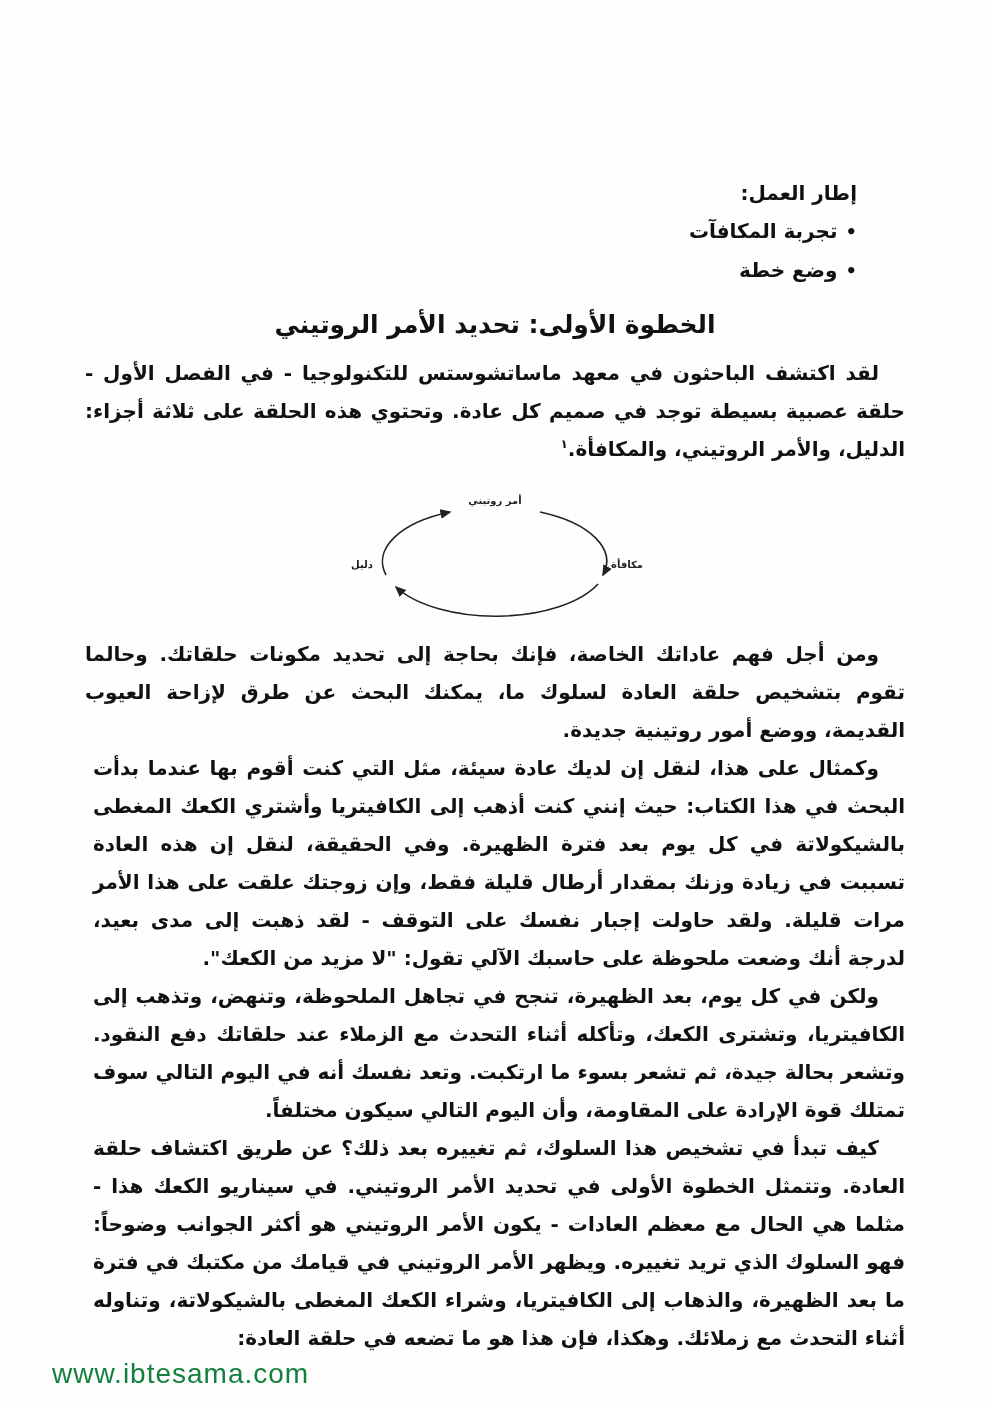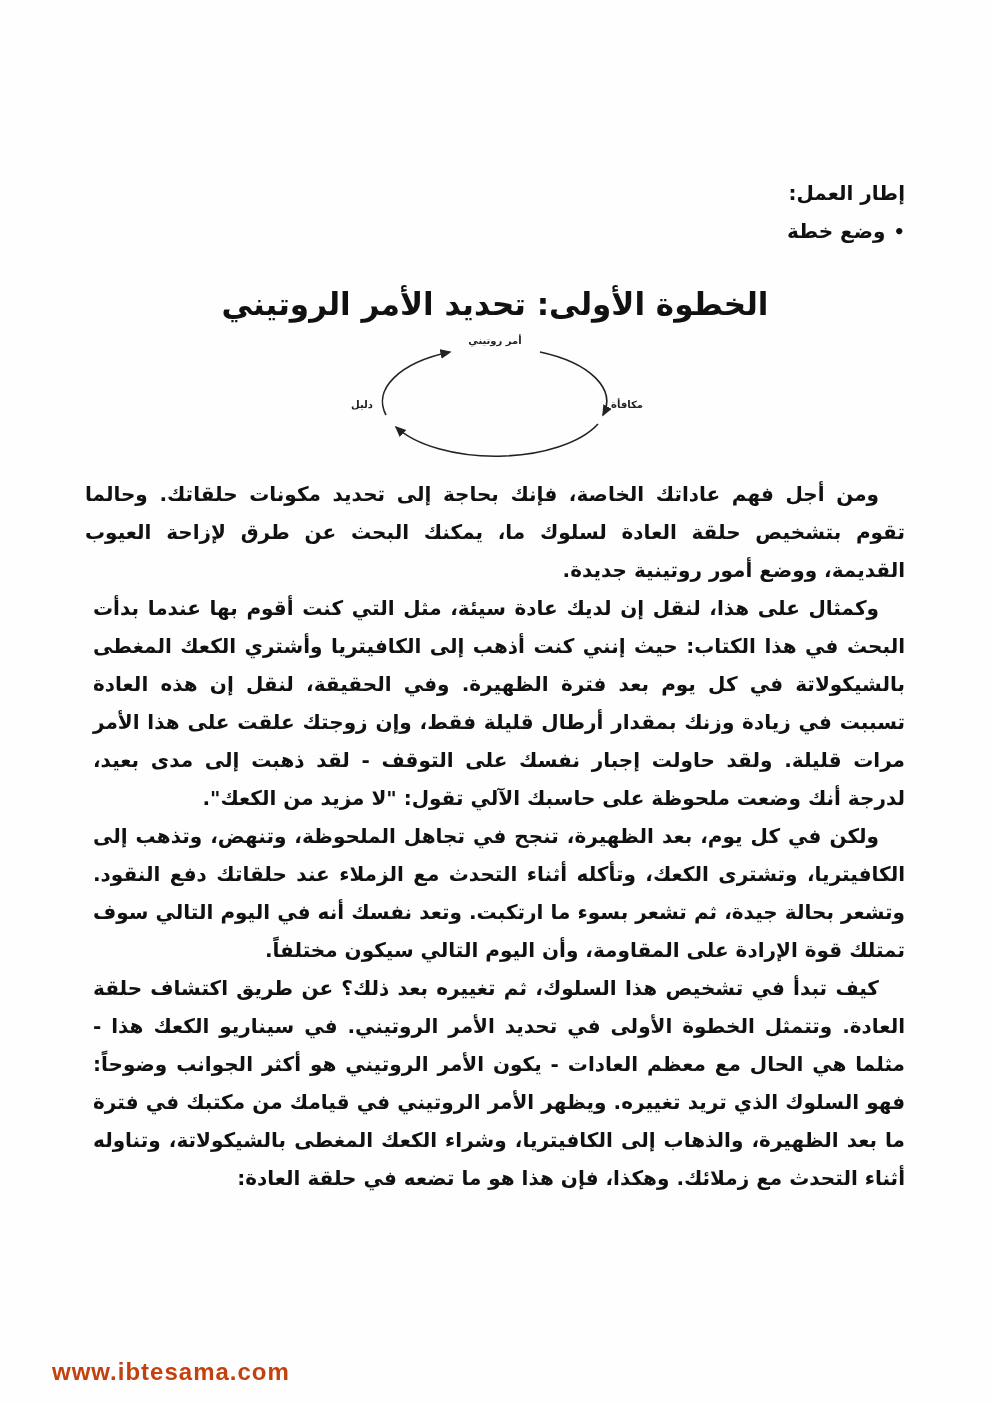--- a/index.html
+++ b/index.html
@@ -14,82 +14,87 @@
   }
   .content{
     position:absolute;
     top:0;right:87px;
     width:820px;
     direction:rtl;
     font-weight:700;
   }
   .framework{
     padding-top:174px;
+    margin-right:48px;
     font-size:20px;
     line-height:38px;
   }
   .fw-title{white-space:nowrap;}
   .fw-item{white-space:nowrap;}
   .fw-item .bullet{
     display:inline-block;
     margin-left:8px;
     font-size:18px;
   }
   h1.heading{
-    margin:32px 0 0;
+    margin:14px 0 0;
     text-align:center;
-    font-size:31px;
+    font-size:25px;
     font-weight:700;
     line-height:42px;
   }
   p.body-par{
     margin:8px 0 0;
     font-size:20px;
     line-height:38px;
     text-align:justify;
     text-indent:26px;
   }
   p.no-gap{margin-top:0;margin-left:8px;}
   sup.fn{font-size:12px;line-height:0;}
   .diagram-wrap{
-    margin:4px auto 0;
+    margin:21px auto 0;
     width:310px;height:138px;text-align:right;
   }
   .diagram-wrap svg{display:block;}
   .diagram-label{
     font-family:"DejaVu Sans",sans-serif;
     font-weight:600;
     fill:#222;
   }
   .watermark{
     position:absolute;
     left:52px;top:1358px;
     direction:ltr;
     font-family:"Liberation Sans",sans-serif;
-    font-size:24px;
-    color:#c2410c;
+    font-size:28px;
+    color:#15803d;
     letter-spacing:1px;
-    font-weight:700;
+    font-weight:400;
   }
 </style>
 </head>
 <body>
 
 <div class="page">
   <div class="content">
 
     <div class="framework">
       <div class="fw-title">إطار العمل:</div>
       <div class="fw-item">
+        <span class="bullet">•</span><span>تجربة المكافآت</span>
+      </div>
+      <div class="fw-item">
         <span class="bullet">•</span><span>وضع خطة</span>
       </div>
     </div>
 
     <h1 class="heading">الخطوة الأولى: تحديد الأمر الروتيني</h1>
 
+    <p class="body-par"><span>لقد اكتشف الباحثون في معهد ماساتشوستس للتكنولوجيا - في الفصل الأول - حلقة عصبية بسيطة توجد في صميم كل عادة. وتحتوي هذه الحلقة على ثلاثة أجزاء: الدليل، والأمر الروتيني، والمكافأة.</span><sup class="fn">١</sup></p>
 
     <div class="diagram-wrap">
       <svg width="310" height="138" viewBox="0 0 310 138">
         <defs>
           <marker id="arrow" markerWidth="9" markerHeight="8" refX="6" refY="3" orient="auto">
             <path d="M0,0 L7,3 L0,6 Z" fill="#222"></path>
           </marker>
         </defs>
         <path d="M 46,86 A 112,54 0 0 1 110,23" fill="none" stroke="#222" stroke-width="1.6" marker-end="url(#arrow)"></path>
         <path d="M 200,23 A 112,54 0 0 1 263,86" fill="none" stroke="#222" stroke-width="1.6" marker-end="url(#arrow)"></path>

